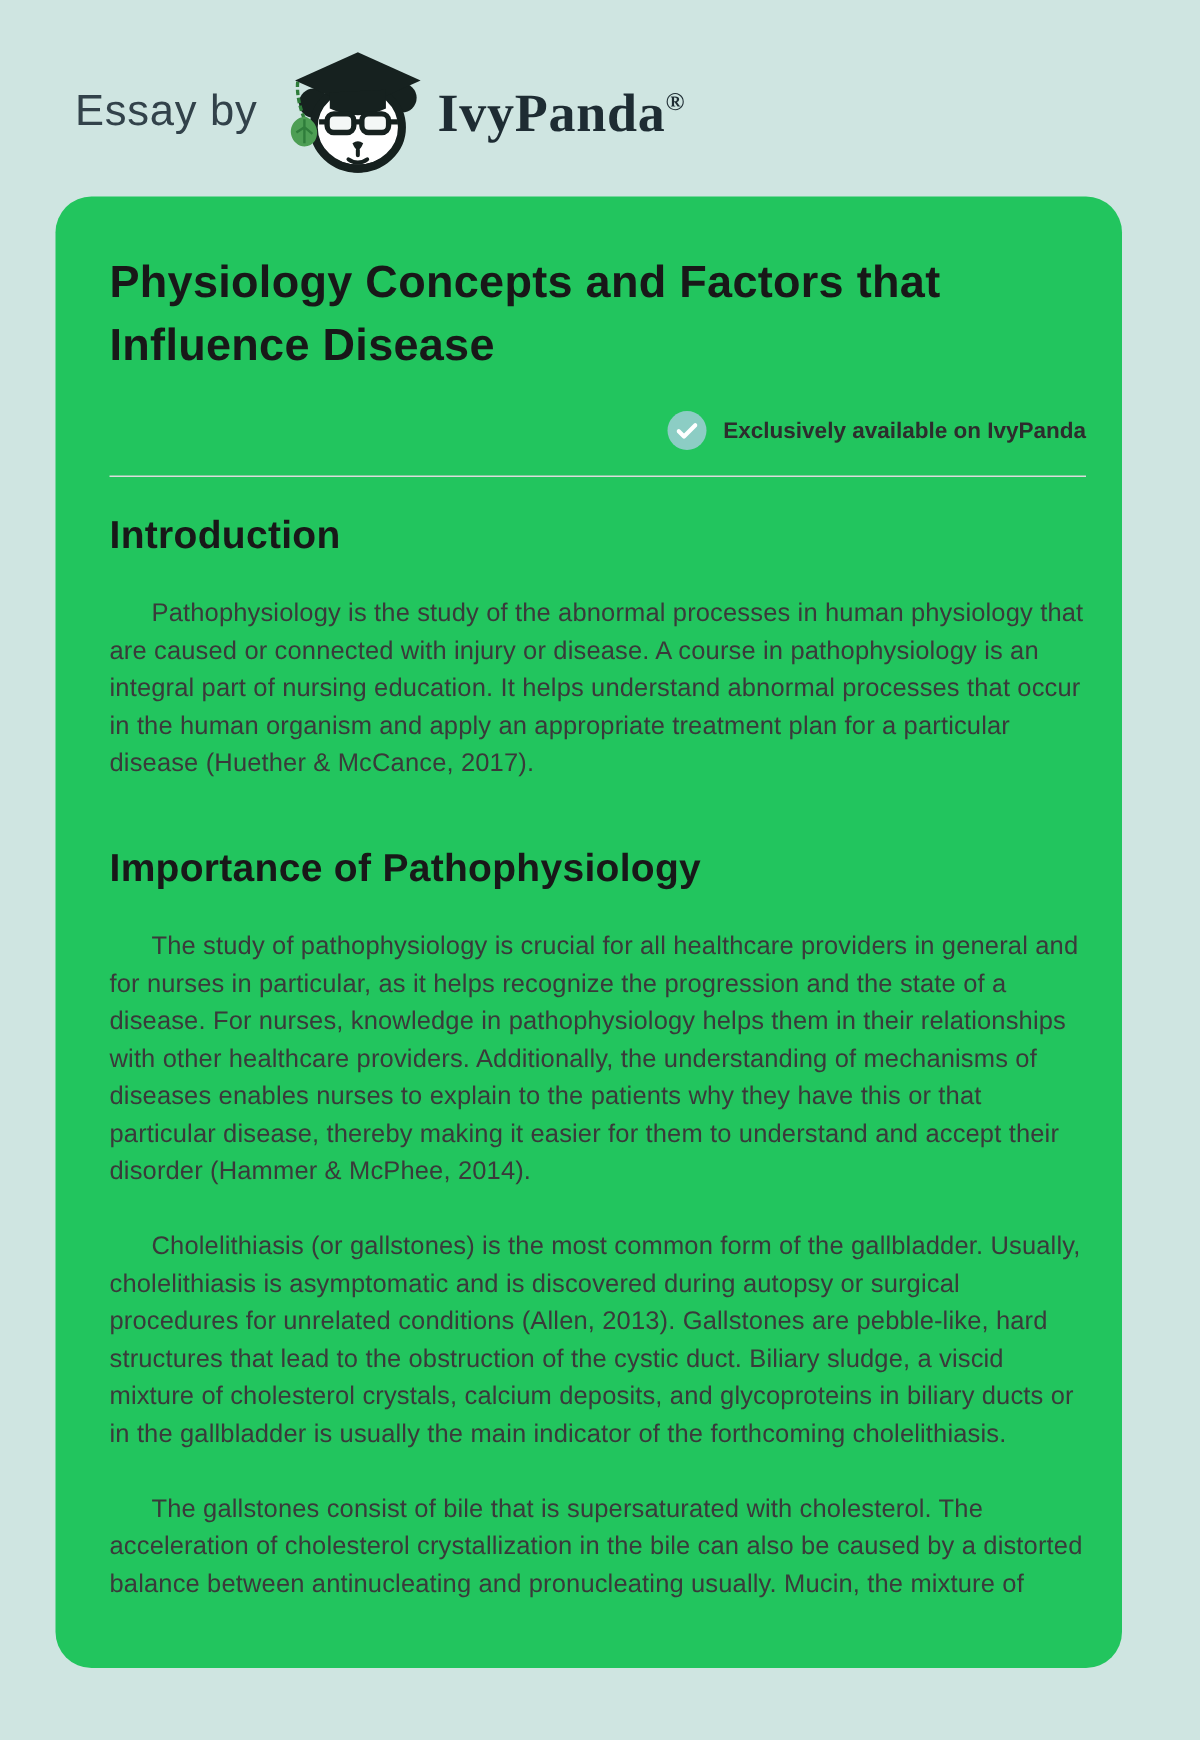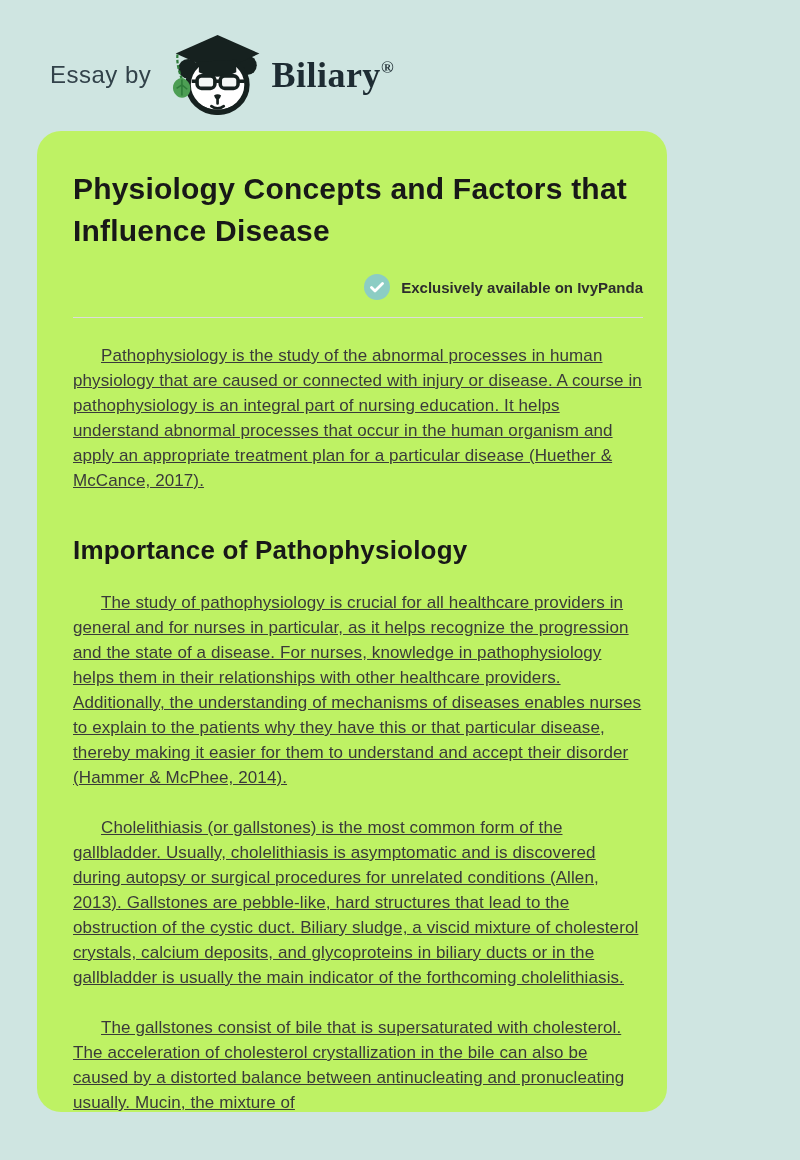--- a/index.html
+++ b/index.html
@@ -9,44 +9,44 @@
     font-family: "Liberation Sans", sans-serif;
     overflow: hidden;
   }
   .header {
     display: flex;
     align-items: center;
     padding: 34px 0 0 50px;
     height: 115px;
   }
   .essay-by {
-    font-size: 24px;
+    font-size: 29px;
     color: #32424a;
     letter-spacing: 0.5px;
     margin-right: 14px;
   }
   .logo-svg { display: block; margin-right: 8px; }
   .brand {
     font-family: "Liberation Serif", serif;
     font-weight: 700;
     font-size: 36px;
     color: #1e2c33;
     letter-spacing: 0.5px;
   }
   .brand sup {
     font-size: 17px;
     vertical-align: 14px;
     font-weight: 700;
   }
   .card {
-    width: 630px;
+    width: 711px;
     height: 981px;
     margin-left: 37px;
     margin-top: 16px;
-    background: #bef264;
+    background: #22c55e;
     border-radius: 24px;
     padding: 37px 24px 0 36px;
     overflow: hidden;
   }
   h1.title {
     font-size: 30px;
     line-height: 42px;
     font-weight: 700;
     color: #181818;
     letter-spacing: 0.2px;
@@ -85,21 +85,20 @@
     margin-top: 42px;
     letter-spacing: 0.2px;
   }
   p.body-paragraph {
     margin-top: 25px;
     font-size: 17px;
     line-height: 25px;
     color: #3a3a3a;
     text-indent: 28px;
     letter-spacing: 0.1px;
-    text-decoration: underline;
   }
 </style>
 </head>
 <body>
 
 <div class="header">
   <span class="essay-by">Essay by</span>
   <span style="display:flex;align-items:center;">
     <svg class="logo-svg" width="98" height="84" viewBox="0 0 110 94">
 
@@ -121,37 +120,38 @@
       <line x1="56" y1="54" x2="62" y2="54" stroke="#16211f" stroke-width="4"></line>
       <line x1="30" y1="54" x2="36" y2="54" stroke="#16211f" stroke-width="4"></line>
       <line x1="82" y1="54" x2="89" y2="54" stroke="#16211f" stroke-width="4"></line>
 
       <path d="M55 70 Q59 67 63 70 Q61 75 59 75 Q57 75 55 70 Z" fill="#16211f"></path>
       <path d="M59 75 L59 79 M52 82 Q59 87 66 82" stroke="#16211f" stroke-width="3" fill="none" stroke-linecap="round"></path>
 
       <path d="M36 78 Q59 94 82 78 Q70 92 59 92 Q48 92 36 78 Z" fill="#16211f"></path>
     </svg>
   </span>
-  <span class="brand"><span>Biliary</span><sup>®</sup></span>
+  <span class="brand"><span>IvyPanda</span><sup>®</sup></span>
 </div>
 
 <div class="card">
   <h1 class="title">Physiology Concepts and Factors that Influence Disease</h1>
 
   <div class="badge-row">
     <span class="badge-circle">
       <svg width="14" height="11" viewBox="0 0 14 11">
           <path d="M1.5 5.5 L5 9 L12.5 1.5" stroke="#ffffff" stroke-width="2.8" fill="none" stroke-linecap="round" stroke-linejoin="round"></path>
         </svg>
     </span>
     <span class="badge-label">Exclusively available on IvyPanda</span>
   </div>
 
   <hr class="divider">
 
+  <h2 class="section-heading" style="margin-top:23px;">Introduction</h2>
   <p class="body-paragraph">Pathophysiology is the study of the abnormal processes in human physiology that are caused or connected with injury or disease. A course in pathophysiology is an integral part of nursing education. It helps understand abnormal processes that occur in the human organism and apply an appropriate treatment plan for a particular disease (Huether &amp; McCance, 2017).</p>
 
   <h2 class="section-heading">Importance of Pathophysiology</h2>
   <p class="body-paragraph">The study of pathophysiology is crucial for all healthcare providers in general and for nurses in particular, as it helps recognize the progression and the state of a disease. For nurses, knowledge in pathophysiology helps them in their relationships with other healthcare providers. Additionally, the understanding of mechanisms of diseases enables nurses to explain to the patients why they have this or that particular disease, thereby making it easier for them to understand and accept their disorder (Hammer &amp; McPhee, 2014).</p>
 
   <p class="body-paragraph">Cholelithiasis (or gallstones) is the most common form of the gallbladder. Usually, cholelithiasis is asymptomatic and is discovered during autopsy or surgical procedures for unrelated conditions (Allen, 2013). Gallstones are pebble-like, hard structures that lead to the obstruction of the cystic duct. Biliary sludge, a viscid mixture of cholesterol crystals, calcium deposits, and glycoproteins in biliary ducts or in the gallbladder is usually the main indicator of the forthcoming cholelithiasis.</p>
   <p class="body-paragraph">The gallstones consist of bile that is supersaturated with cholesterol. The acceleration of cholesterol crystallization in the bile can also be caused by a distorted balance between antinucleating and pronucleating usually. Mucin, the mixture of</p>
 </div>
 
 </body></html>

